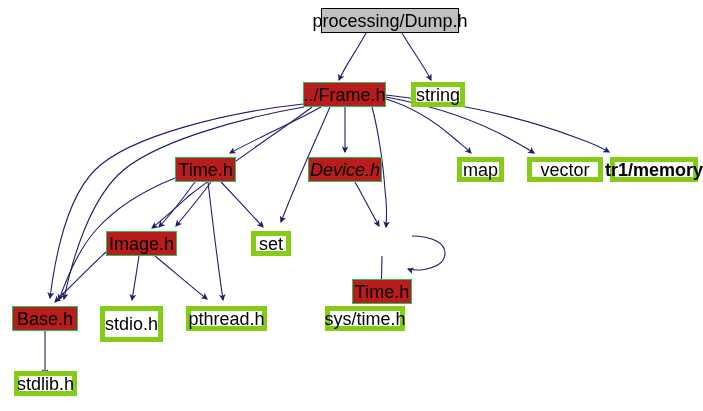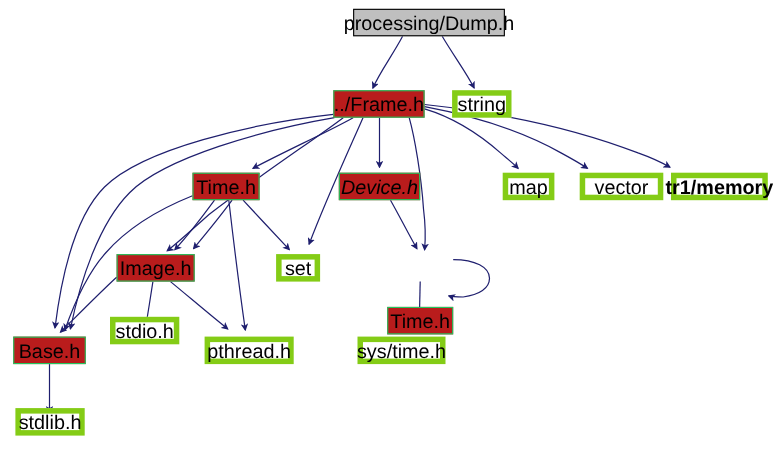--- a/index.html
+++ b/index.html
@@ -57,19 +57,19 @@
       <div class="node plain" style="left: 411px; top: 82px; width: 54px; height: 25px;">string</div>
       <div class="node strong" style="left: 175px; top: 157px; width: 61px; height: 25px;">Time.h</div>
       <div class="node strong" style="left: 308px; top: 157px; width: 74px; height: 25px; font-style: italic;">Device.h</div>
       <div class="node plain" style="left: 457px; top: 157px; width: 47px; height: 25px;">map</div>
       <div class="node plain" style="left: 527px; top: 157px; width: 76px; height: 25px;">vector</div>
       <div class="node plain" style="left: 610px; top: 157px; width: 88px; height: 25px; font-weight: bold;">tr1/memory</div>
       <div class="node strong" style="left: 106px; top: 231px; width: 71px; height: 25px;">Image.h</div>
       <div class="node plain" style="left: 251px; top: 231px; width: 40px; height: 25px;">set</div>
       <div class="node strong" style="left: 352px; top: 231px; width: 60px; height: 25px; margin-top: 48px;">Time.h</div>
       <div class="node strong" style="left: 12px; top: 306px; width: 66px; height: 25px;">Base.h</div>
-      <div class="node plain" style="left: 100px; top: 288px; width: 63px; height: 25px;">stdio.h</div>
+      <div class="node plain" style="left: 100px; top: 306px; width: 63px; height: 36px;">stdio.h</div>
       <div class="node plain" style="left: 186px; top: 306px; width: 81px; height: 25px;">pthread.h</div>
       <div class="node plain" style="left: 325px; top: 306px; width: 80px; height: 25px;">sys/time.h</div>
       <div class="node plain" style="left: 14px; top: 371px; width: 63px; height: 25px;">stdlib.h</div>
     </div>
 
 </div>
 
 </body></html>

